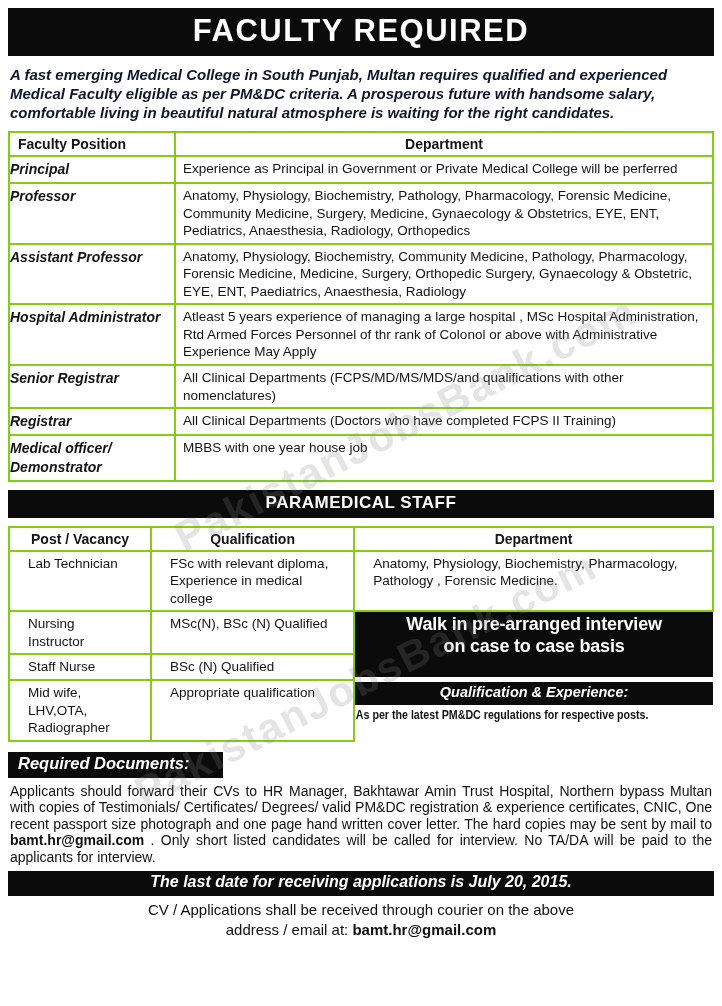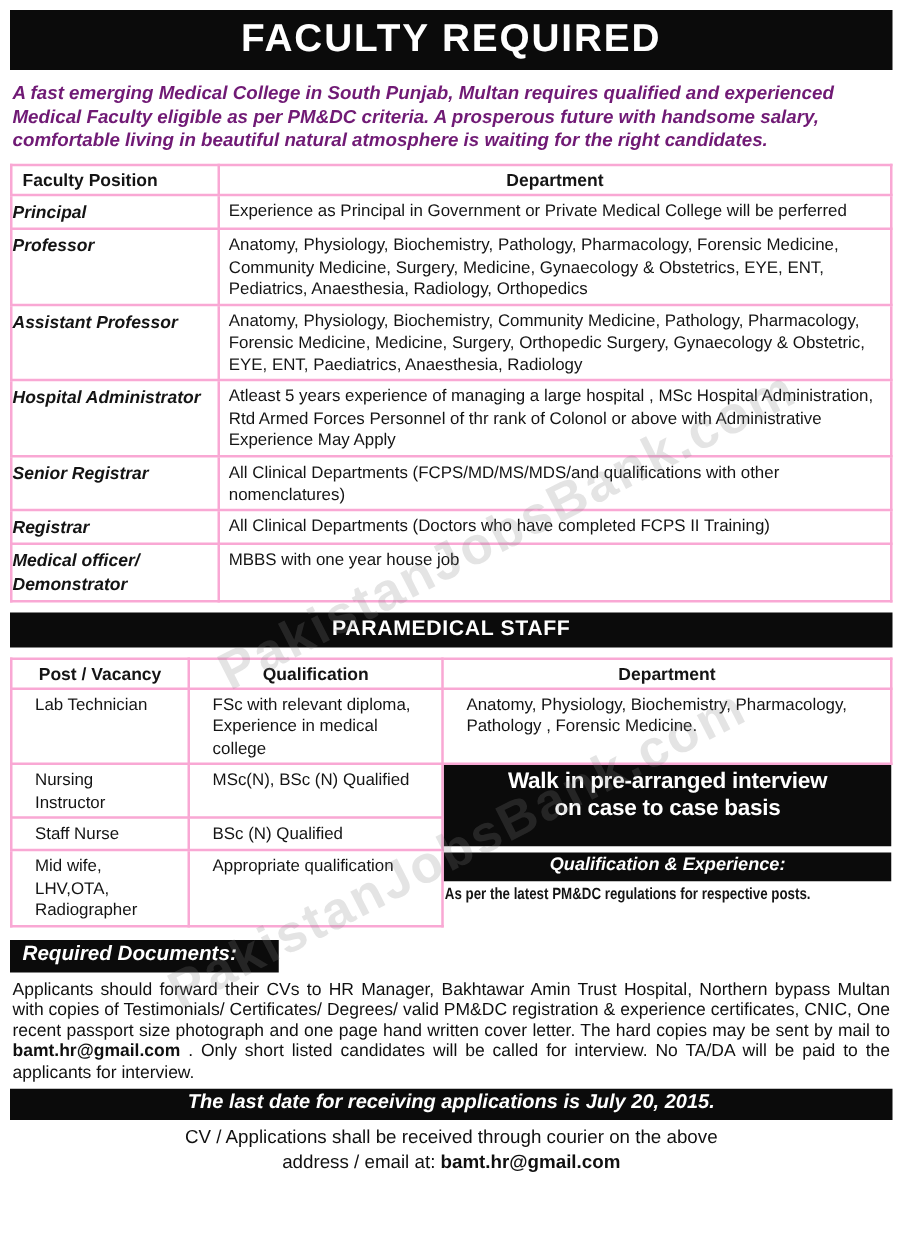--- a/index.html
+++ b/index.html
@@ -39,25 +39,25 @@
   .title-bar h1 {
     font-size:31px; font-weight:bold;
     letter-spacing:1.5px;
     font-family:"Liberation Sans", sans-serif;
   }
 
   .intro {
     margin:9px 2px 9px;
     font-size:15px; font-weight:bold; font-style:italic;
     line-height:1.27;
-    color:#701a75;
+    color:#0f172a;
   }
 
   table { border-collapse:collapse; width:706px; }
-  th, td { border:2px solid #f9a8d4; }
+  th, td { border:2px solid #84cc16; }
 
   
   .faculty-table th {
     font-size:14px; padding:3px 8px;
   }
   .faculty-table th.col-pos { width:166px; text-align:left; }
   .faculty-table th.col-dept { text-align:center; }
   .faculty-table td { vertical-align:top; }
   .faculty-table td.pos {
     font-weight:bold; font-style:italic;

